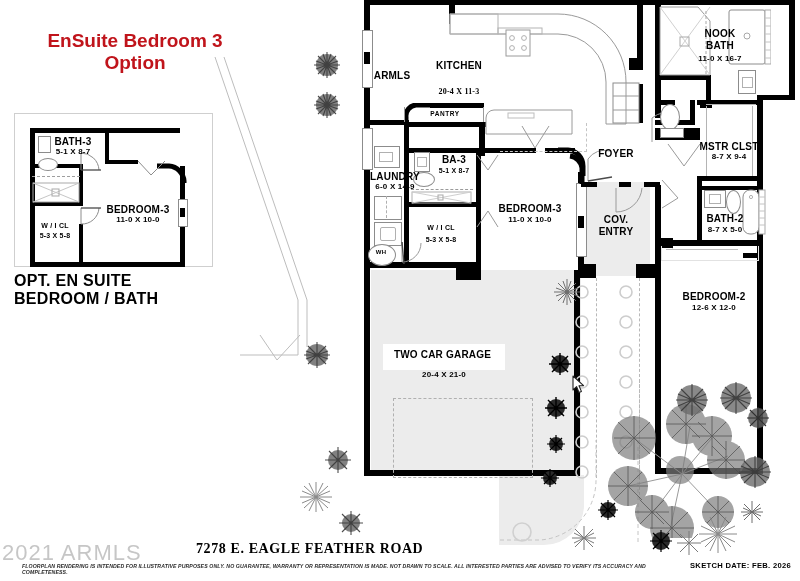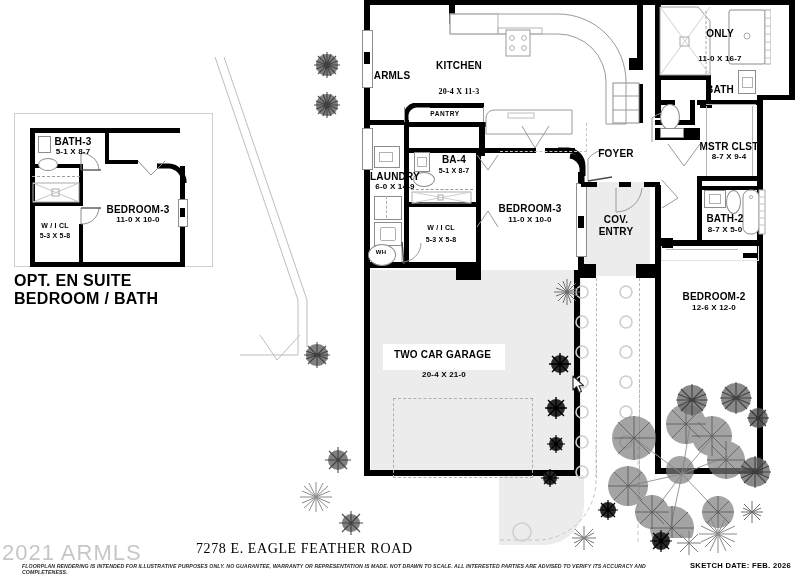--- a/index.html
+++ b/index.html
@@ -26,39 +26,43 @@
      color:#c0141b;font-size:19px;font-weight:bold;line-height:1.15;}
   #inset-box{position:absolute;left:14px;top:113px;width:197px;height:152px;
      border:1px solid #cfcfcf;background:#fff;}
   #inset-cap{position:absolute;left:14px;top:272px;width:200px;font-size:16px;
      font-weight:bold;letter-spacing:.3px;}
 
   
   #sqft{position:absolute;left:30px;top:529px;border:1px solid #d2d2d2;background:#fff;
         padding:3px 8px 4px 8px;font-size:11.5px;font-weight:bold;letter-spacing:.2px;}
   #addr{position:absolute;left:196px;top:541px;font-family:"Liberation Serif",serif;
-        font-size:14px;font-weight:normal;letter-spacing:.6px;}
+        font-size:14px;font-weight:bold;letter-spacing:.6px;}
   #disc{position:absolute;left:22px;top:563px;width:650px;font-size:5.2px;
         font-weight:bold;font-style:italic;letter-spacing:.1px;color:#2b2b2b;}
   #skdate{position:absolute;left:690px;top:561px;font-size:7.6px;font-weight:bold;
         letter-spacing:.3px;}
   #wmark{position:absolute;left:2px;top:540px;font-size:22px;letter-spacing:1px;
         color:#bdbdbd;font-family:"Liberation Sans",sans-serif;opacity:.85;}
 
   
   #cursor{position:absolute;left:572px;top:375px;width:13px;height:19px;}
 
   
   .tree{position:absolute;}
 </style>
 </head>
 <body>
 
 <div id="stage">
 
+  <div id="opt-title">
+    <div>EnSuite Bedroom 3</div>
+    <div>Option</div>
+  </div>
 
   <div id="inset-box">
 
     <div class="wall" style="left:15px;top:14px;width:150px;height:5px;"></div>
     <div class="wall" style="left:15px;top:14px;width:5px;height:139px;"></div>
     <div class="wall" style="left:15px;top:148px;width:155px;height:5px;"></div>
     <div class="wall" style="left:165px;top:52px;width:5px;height:101px;"></div>
 
     <svg class="abs" style="left:140px;top:45px;" width="34" height="24">
       <path d="M2 7 L14 7 A16 16 0 0 1 29 22 L29 24" fill="none" stroke="#000" stroke-width="5"></path>
@@ -505,36 +509,36 @@
   </svg>
 
   <div class="lbl rname" style="left:362px;top:70px;width:60px;">ARMLS</div>
 
   <div class="lbl rname" style="left:404px;top:60px;width:110px;">KITCHEN</div>
   <div class="lbl rdim" style="left:404px;top:88px;width:110px;font-family:Liberation Serif, serif;">20-4 X 11-3</div>
 
   <div class="lbl rname" style="left:350px;top:171px;width:90px;">LAUNDRY</div>
   <div class="lbl rdim" style="left:350px;top:183px;width:90px;">6-0 X 14-9</div>
 
-  <div class="lbl rname" style="left:428px;top:154px;width:52px;">BA-4</div>
+  <div class="lbl rname" style="left:428px;top:154px;width:52px;">BA-3</div>
   <div class="lbl tiny" style="left:428px;top:167px;width:52px;">5-1 X 8-7</div>
 
   <div class="lbl tiny" style="left:412px;top:224px;width:58px;">W / I  CL</div>
   <div class="lbl tiny" style="left:412px;top:236px;width:58px;">5-3 X 5-8</div>
 
   <div class="lbl rname" style="left:485px;top:203px;width:90px;">BEDROOM-3</div>
   <div class="lbl rdim" style="left:485px;top:216px;width:90px;">11-0  X  10-0</div>
 
   <div class="lbl rname" style="left:580px;top:148px;width:72px;">FOYER</div>
 
   <div class="lbl rname" style="left:584px;top:214px;width:64px;">COV.</div>
   <div class="lbl rname" style="left:584px;top:226px;width:64px;">ENTRY</div>
 
-  <div class="lbl rname" style="left:690px;top:28px;width:60px;">ONLY</div>
-  <div class="lbl rname" style="left:690px;top:40px;width:60px;margin-top:44px;">BATH</div>
+  <div class="lbl rname" style="left:690px;top:28px;width:60px;">NOOK</div>
+  <div class="lbl rname" style="left:690px;top:40px;width:60px;">BATH</div>
   <div class="lbl rdim" style="left:688px;top:55px;width:64px;">11-0 X 16-7</div>
 
   <div class="lbl rname" style="left:686px;top:141px;width:86px;">MSTR CLST</div>
   <div class="lbl rdim" style="left:686px;top:153px;width:86px;">8-7 X 9-4</div>
 
   <div class="lbl rname" style="left:690px;top:213px;width:70px;">BATH-2</div>
   <div class="lbl rdim" style="left:690px;top:226px;width:70px;">8-7 X 5-0</div>
 
   <div class="lbl rname" style="left:668px;top:291px;width:92px;">BEDROOM-2</div>
   <div class="lbl rdim" style="left:668px;top:304px;width:92px;">12-6  X  12-0</div>

